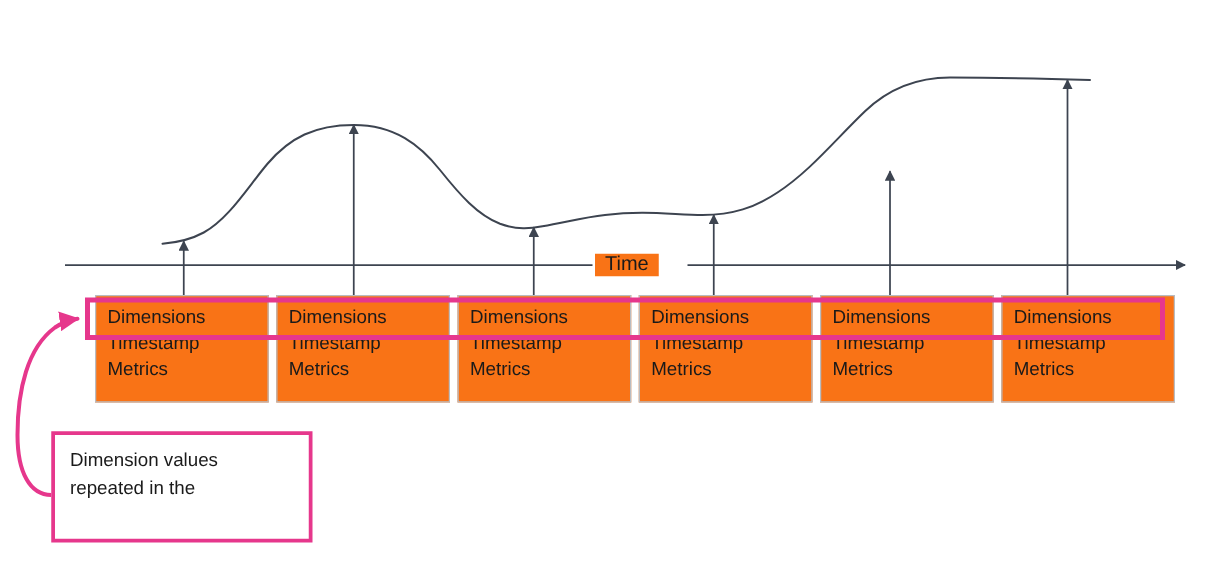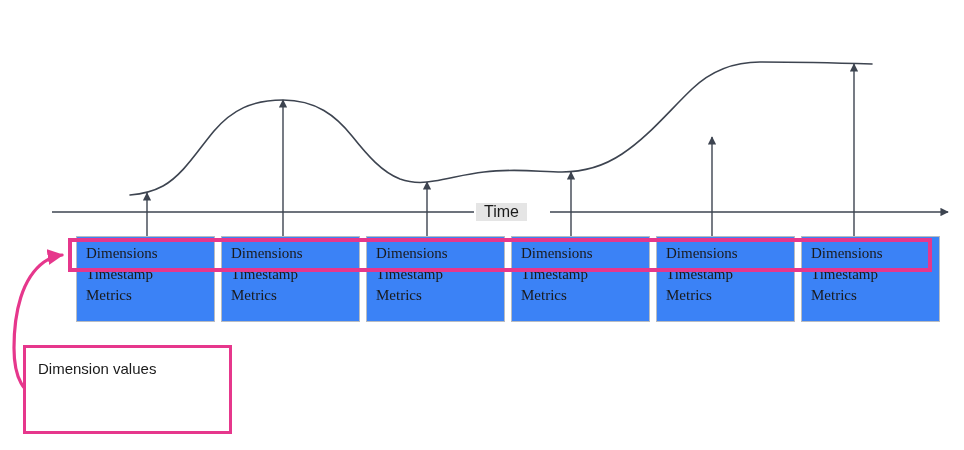--- a/index.html
+++ b/index.html
@@ -22,33 +22,32 @@
     position: absolute;
     left: 0;
     top: 0;
     width: 964px;
     height: 450px;
   }
   .axis-label {
     position: absolute;
     font-size: 16px;
     color: #1a1a1a;
-    background: #e5e5e5;
+    background: #f97316;
     padding: 0 8px;
     line-height: 18px;
     white-space: nowrap;
     text-align: center;
   }
   .record-box {
     position: absolute;
     box-sizing: border-box;
     border: 1px solid #b8bcc2;
-    background: #3b82f6;
+    background: #f97316;
     padding: 6px 9px 0 9px;
-    font-family: Liberation Serif, serif;
   }
   .record-line {
     font-size: 15px;
     line-height: 21px;
     color: #1a1a1a;
     white-space: nowrap;
   }
   .highlight-band {
     position: absolute;
     box-sizing: border-box;
@@ -148,17 +147,18 @@
   </div>
 
   <div class="record-box" style="left:801px; top:236px; width:139px; height:86px;">
     <div class="record-line">Dimensions</div>
     <div class="record-line">Timestamp</div>
     <div class="record-line">Metrics</div>
   </div>
 
   <div class="highlight-band" style="left:68px; top:238px; width:864px; height:34px;"></div>
 
-  <div class="callout-box" style="left:23px; top:345px; width:209px; height:89px;">
+  <div class="callout-box" style="left:41px; top:345px; width:209px; height:89px;">
     <div class="callout-line">Dimension values</div>
+    <div class="callout-line">repeated in the</div>
   </div>
 
 </div>
 
 </body></html>

